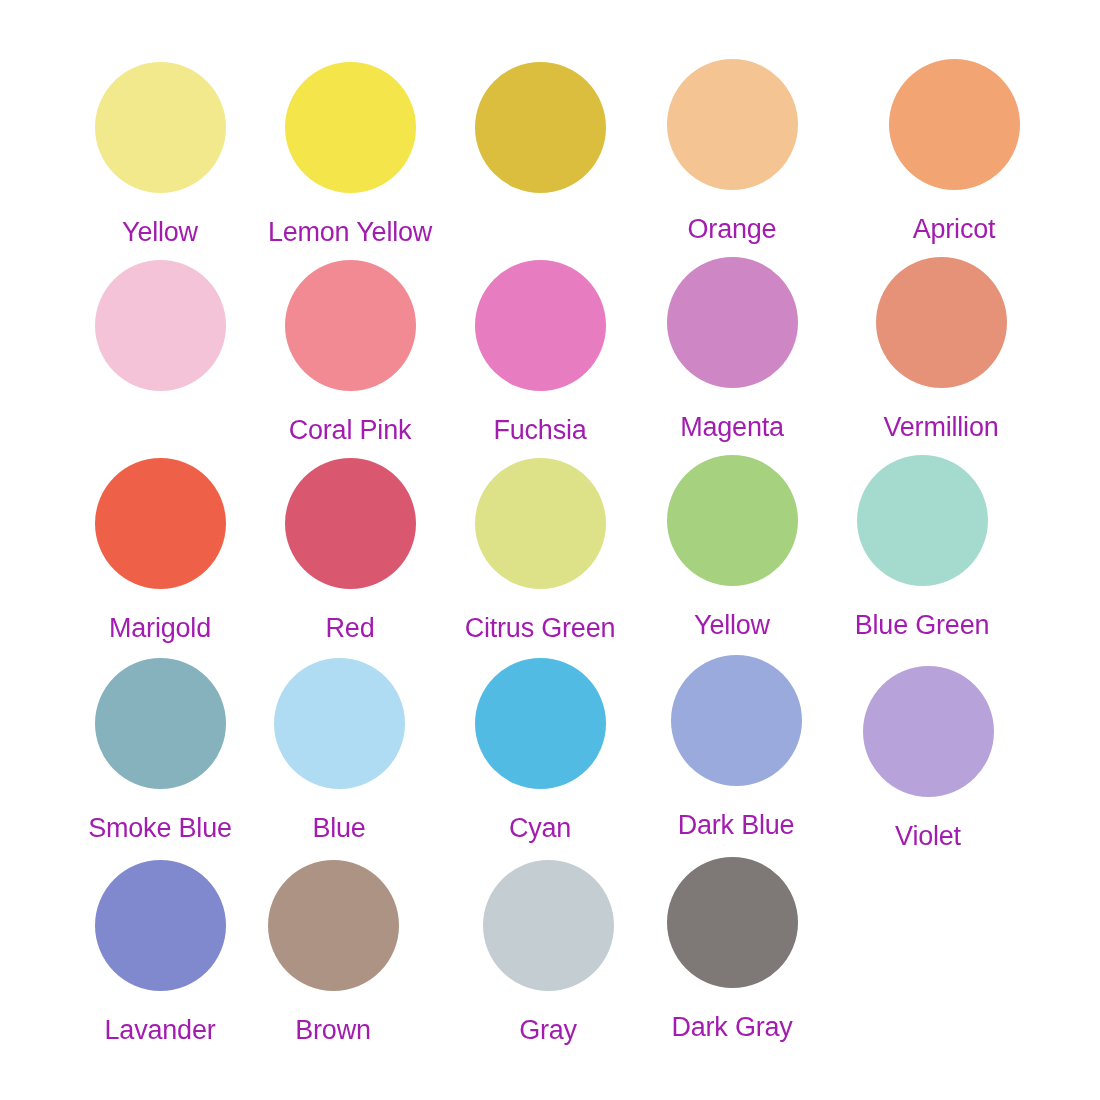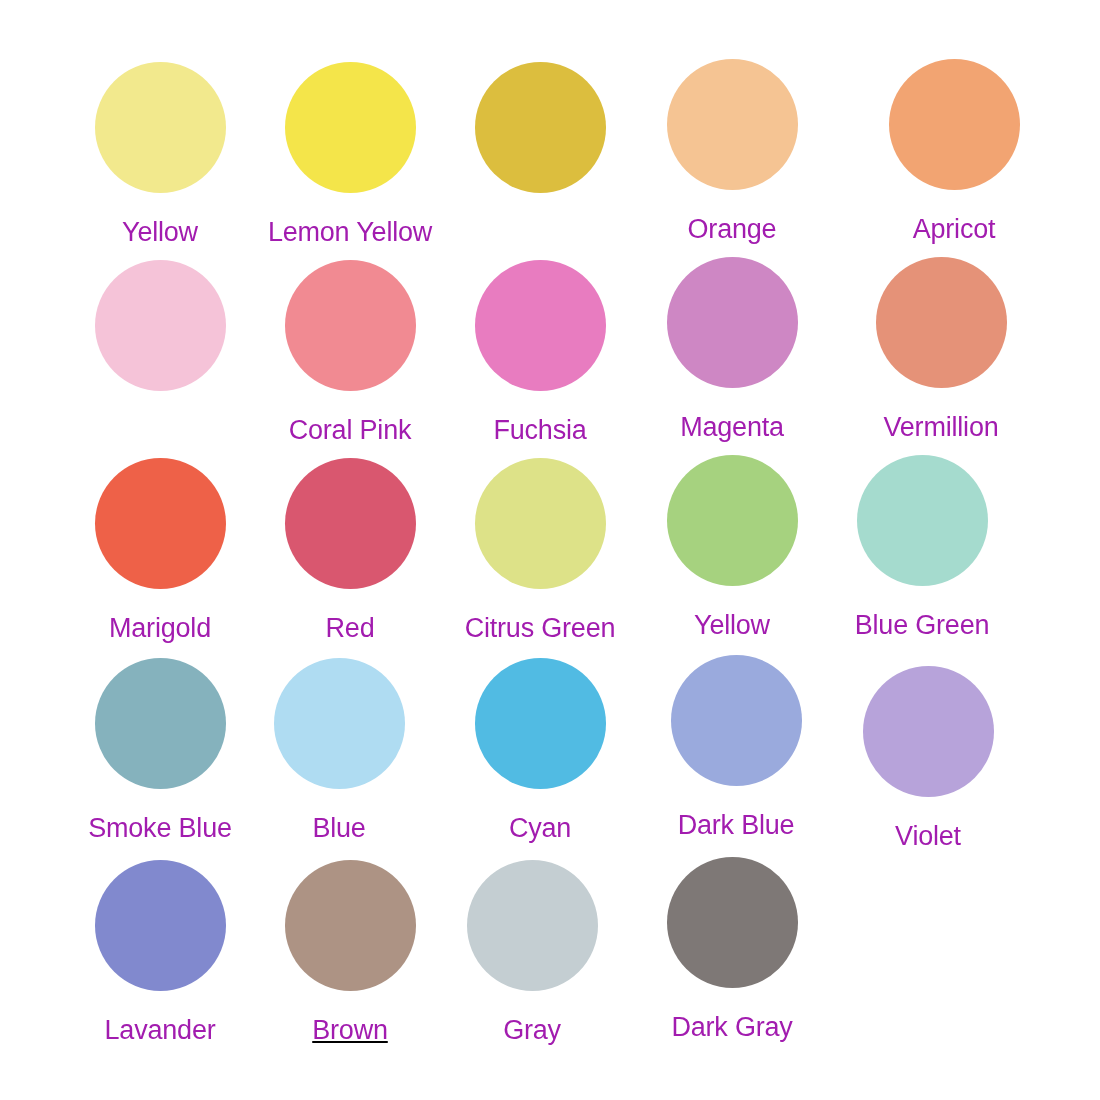--- a/index.html
+++ b/index.html
@@ -145,25 +145,25 @@
       <div class="swatch-cell" style="left: 833px; margin-top: 8px;">
         <span class="swatch-disc" title="#B7A3DA" style="background: rgb(183, 163, 218);"></span>
         <span class="swatch-label">Violet</span>
       </div>
     </div>
     <div class="swatch-row" style="top: 860px;">
       <div class="swatch-cell" style="left: 65px; margin-top: 0px;">
         <span class="swatch-disc" title="#8189CE" style="background: rgb(129, 137, 206);"></span>
         <span class="swatch-label">Lavander</span>
       </div>
-      <div class="swatch-cell" style="left: 255px; margin-top: 0px; text-decoration: underline;">
+      <div class="swatch-cell" style="left: 238px; margin-top: 0px;">
         <span class="swatch-disc" title="#AD9384" style="background: rgb(173, 147, 132);"></span>
         <span class="swatch-label">Brown</span>
       </div>
-      <div class="swatch-cell" style="left: 437px; margin-top: 0px;">
+      <div class="swatch-cell" style="left: 453px; margin-top: 0px;">
         <span class="swatch-disc" title="#C4CED2" style="background: rgb(196, 206, 210);"></span>
         <span class="swatch-label">Gray</span>
       </div>
       <div class="swatch-cell" style="left: 637px; margin-top: -3px;">
         <span class="swatch-disc" title="#7E7876" style="background: rgb(126, 120, 118);"></span>
         <span class="swatch-label">Dark Gray</span>
       </div>
     </div>
   </div>
 

